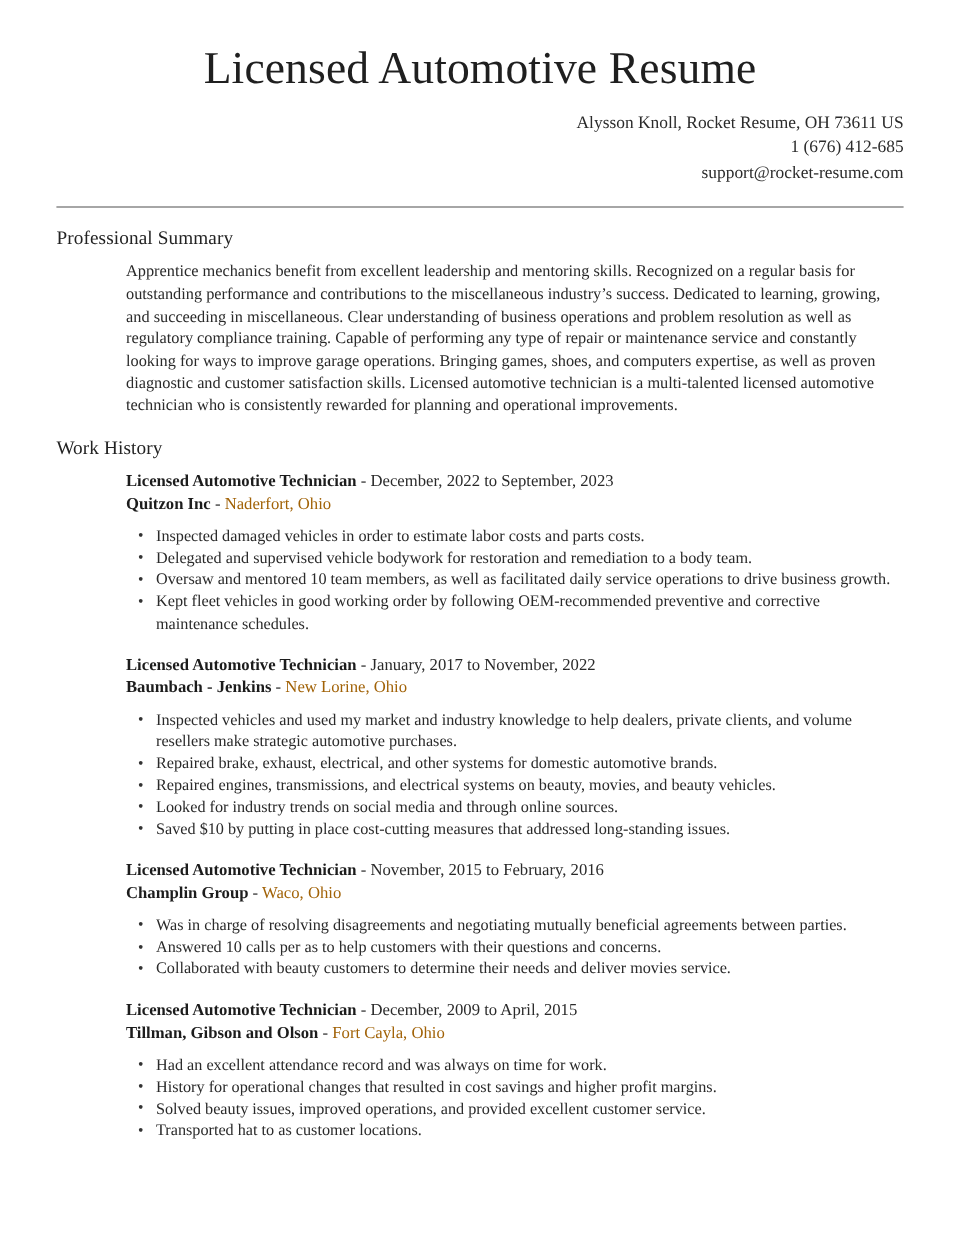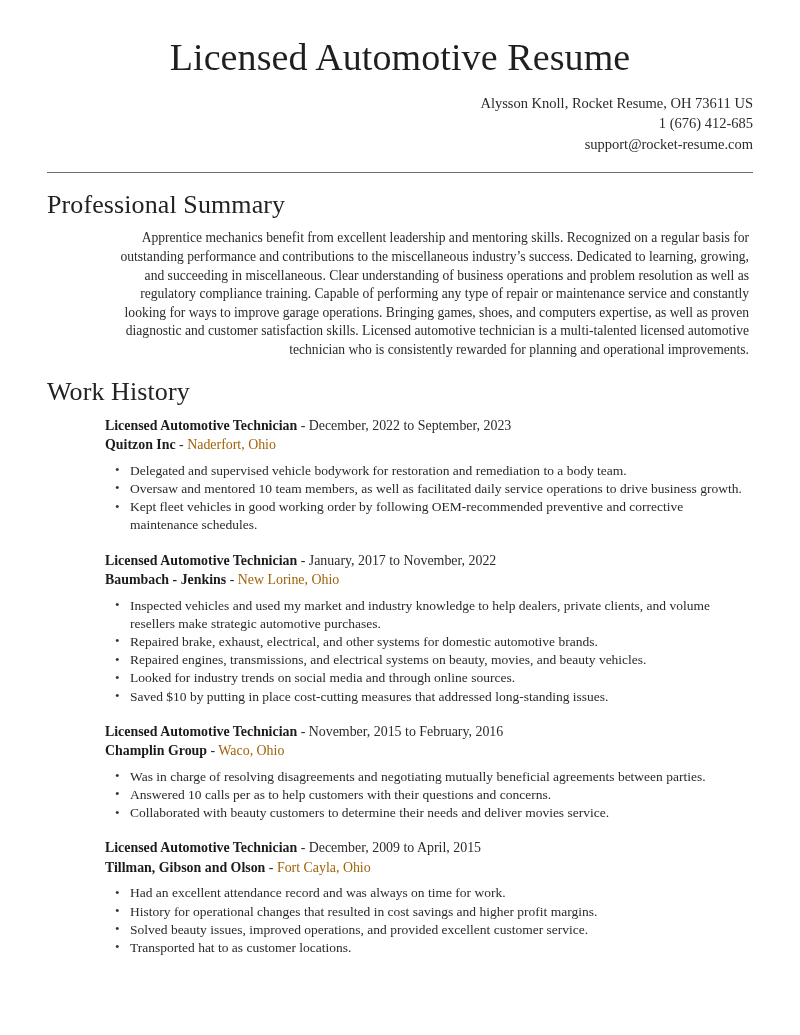--- a/index.html
+++ b/index.html
@@ -48,35 +48,35 @@
     border-top: 1.4px solid #6c6c6c;
     margin: 18px 0 0 0;
     width: 706px;
   }
 
   
   .section {
     margin-top: 16px;
   }
   .section-title {
-    font-size: 26px;
+    font-size: 16px;
     font-weight: 400;
     line-height: 1.2;
     color: #232323;
     margin: 0 0 9px 0;
     letter-spacing: 0.1px;
   }
   .section-body {
     padding-left: 58px;
   }
   .summary-text {
     font-size: 13.6px;
     line-height: 18.6px;
     color: #2a2a2a;
-    text-align: right;
+    text-align: left;
     margin: 0;
     padding-right: 4px;
   }
 
   
   .job {
     margin-bottom: 16px;
   }
   .job:last-child {
     margin-bottom: 0;
@@ -160,20 +160,21 @@
     <div class="section-body">
 
       <div class="job">
         <div class="job-headline">
           <span class="job-role">Licensed Automotive Technician</span><span class="sep"> - </span><span class="job-dates">December, 2022 to September, 2023</span>
         </div>
         <div class="job-company-line">
           <span class="job-company">Quitzon Inc</span><span class="sep"> - </span><span class="job-location">Naderfort, Ohio</span>
         </div>
         <ul class="bullets">
+          <li>Inspected damaged vehicles in order to estimate labor costs and parts costs.</li>
           <li>Delegated and supervised vehicle bodywork for restoration and remediation to a body team.</li>
           <li>Oversaw and mentored 10 team members, as well as facilitated daily service operations to drive business growth.</li>
           <li>Kept fleet vehicles in good working order by following OEM-recommended preventive and corrective maintenance schedules.</li>
         </ul>
       </div>
 
       <div class="job">
         <div class="job-headline">
           <span class="job-role">Licensed Automotive Technician</span><span class="sep"> - </span><span class="job-dates">January, 2017 to November, 2022</span>
         </div>

